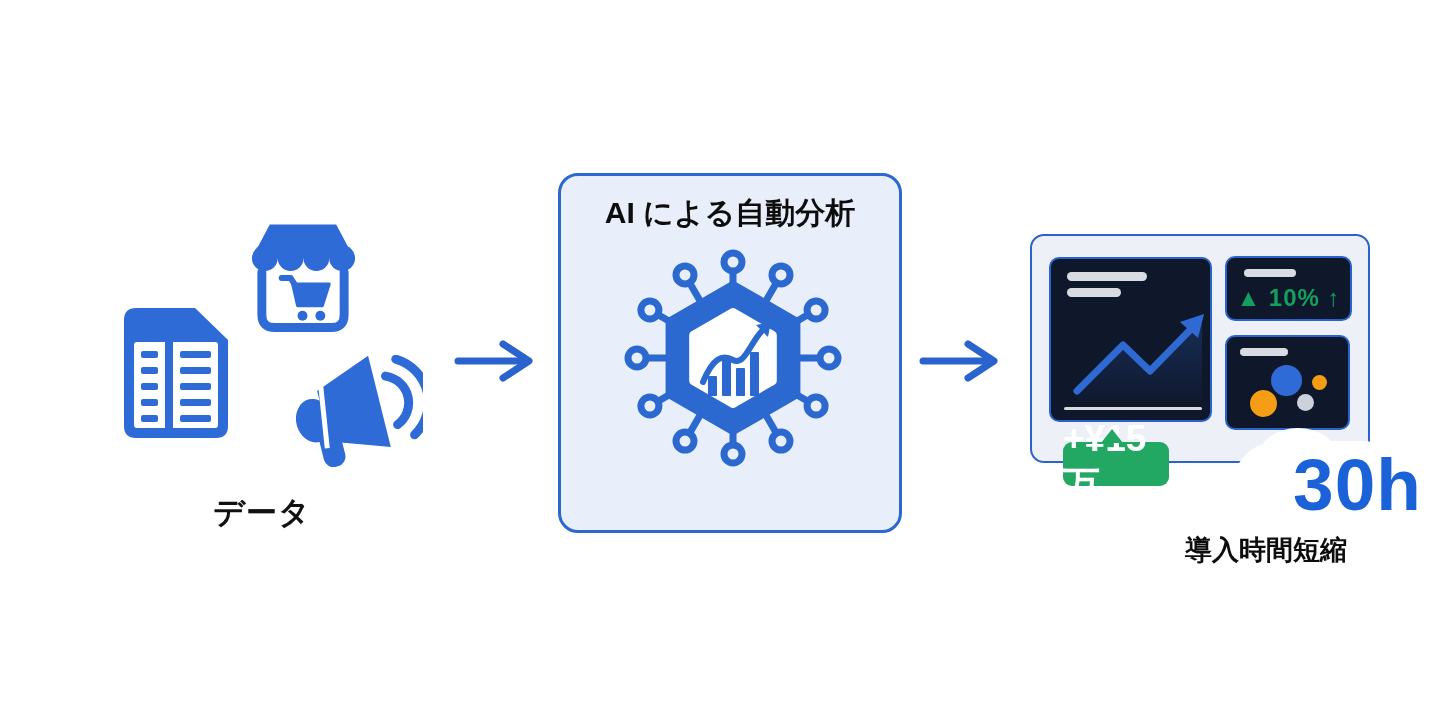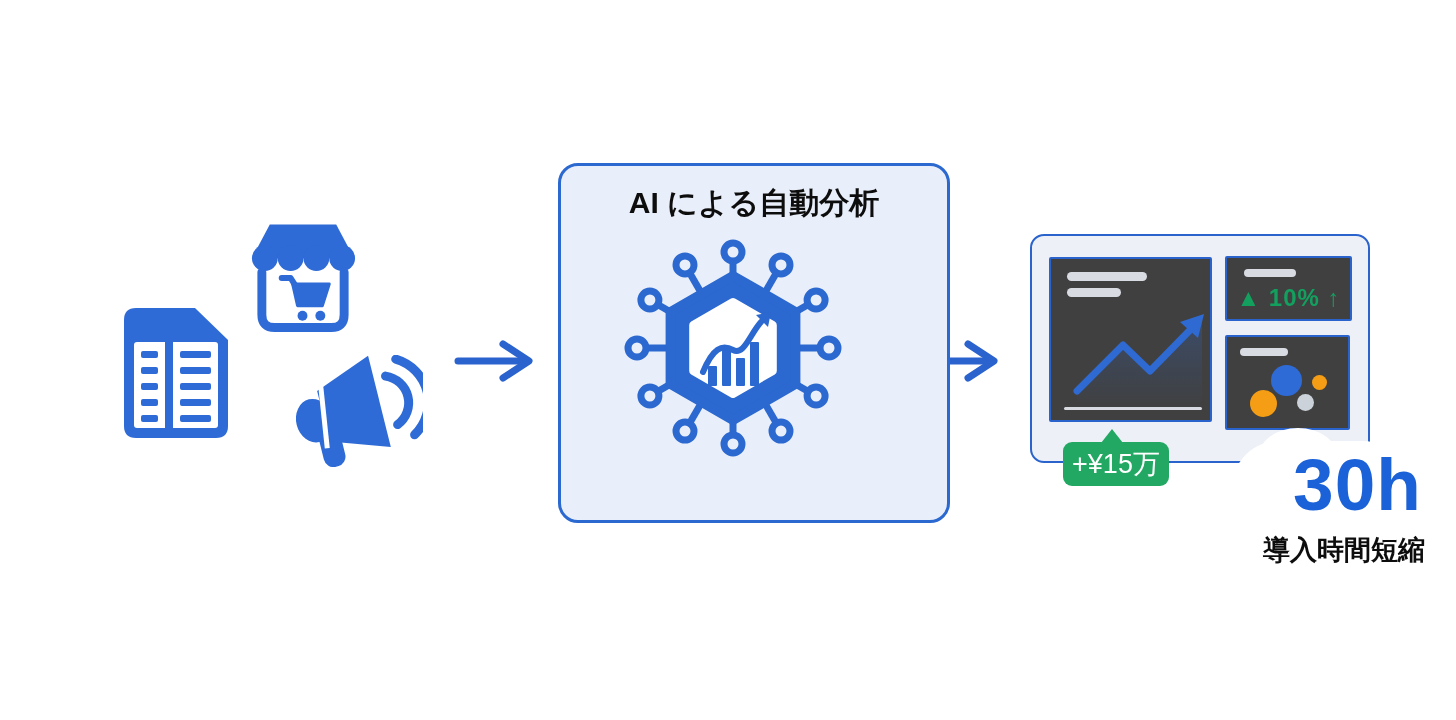--- a/index.html
+++ b/index.html
@@ -16,30 +16,30 @@
   #sources-title { left:82px; top:492px; width:360px; text-align:center;
     font-size:31px; font-weight:bold; color:#111; letter-spacing:1px; }
   #sources-subtitle { left:42px; top:532px; width:440px; text-align:center;
     font-size:26px; font-weight:bold; color:#111; }
 
   
   #arrow-1 { left:453px; top:339px; width:86px; height:44px; }
   #arrow-2 { left:918px; top:339px; width:86px; height:44px; }
 
   
-  #ai-box { left:558px; top:163px; width:392px; height:360px;
+  #ai-box { left:558px; top:173px; width:344px; height:360px;
     background:#e9effa; border:3px solid #2b68cf; border-radius:20px; }
   #ai-box-title { left:0; top:17px; width:100%; text-align:center;
     font-size:30px; font-weight:bold; color:#0d0d0d; }
   #ai-hex-icon { left:62px; top:72px; width:220px; height:220px; }
 
   
   #dashboard { left:1030px; top:234px; width:340px; height:229px;
     background:#edf1f7; border:2.5px solid #2b63cc; border-radius:14px; z-index:1; }
-  .card { position:absolute; background:#404040; border:2.5px solid #2b63cc; border-radius:2px; }
+  .card { position:absolute; background:#0f172a; border:2.5px solid #2b63cc; border-radius:10px; }
   #chart-card { left:17px; top:21px; width:163px; height:165px; }
   #kpi-card { left:193px; top:20px; width:127px; height:65px; }
   #bubble-card { left:193px; top:99px; width:125px; height:95px; }
 
   .pill { position:absolute; background:#d8dce2; border-radius:5px; height:9px; }
   #chart-pill-1 { left:16px; top:13px; width:80px; }
   #chart-pill-2 { left:16px; top:29px; width:54px; }
   #kpi-pill { left:17px; top:11px; width:52px; height:8px; }
   #bubble-pill { left:13px; top:11px; width:48px; height:8px; }
 
@@ -56,30 +56,30 @@
   #bubble-orange-sm { left:85px; top:38px; width:15px; height:15px; background:#f49d15; }
   #bubble-gray   { left:70px; top:57px; width:17px; height:17px; background:#ccd2d9; }
 
   
   #gain-badge { left:1063px; top:442px; width:106px; height:44px;
     background:#23a863; border-radius:9px; z-index:3;
     display:flex; align-items:center; justify-content:center; }
   #gain-badge::before { content:""; position:absolute; left:38px; top:-13px;
     border-left:11px solid transparent; border-right:11px solid transparent;
     border-bottom:14px solid #23a863; }
-  #gain-badge-text { font-size:27px; font-weight:normal; color:#ffffff; }
+  #gain-badge-text { font-size:37px; font-weight:bold; color:#ffffff; }
 
   
   #result-cloud { left:1232px; top:441px; width:178px; height:94px;
     background:#ffffff; border-radius:48px; z-index:2; }
   #result-cloud-bump { left:1258px; top:428px; width:80px; height:60px;
     background:#ffffff; border-radius:50%; z-index:2; }
   #result-value { left:1290px; top:443px; width:135px; text-align:center;
     font-size:73px; font-weight:bold; color:#1b62d8; z-index:4; letter-spacing:1px; }
-  #result-caption { left:1185px; top:532px; width:240px; text-align:right;
+  #result-caption { left:1185px; top:532px; width:240px; text-align:left;
     font-size:27px; font-weight:bold; color:#0d0d0d; z-index:4; }
 </style>
 </head>
 <body>
 
 <div id="stage">
 
   <div class="abs" id="icon-storefront">
     <svg viewBox="0 0 115 120" width="114" height="120">
       <g fill="#2e6bd6">
@@ -125,20 +125,21 @@
         <rect x="30" y="66" width="22" height="40" rx="10" fill="#2e6bd6"></rect>
         <ellipse cx="30" cy="56" rx="18" ry="22" fill="#2e6bd6"></ellipse>
         <polygon points="40,28 98,6 98,100 40,80" fill="#2e6bd6"></polygon>
         <line x1="45" y1="22" x2="36" y2="86" stroke="#ffffff" stroke-width="5"></line>
         <path d="M110 30 a 27 27 0 0 1 0 50" fill="none" stroke="#2e6bd6" stroke-width="9" stroke-linecap="round"></path>
         <path d="M124 16 a 45 45 0 0 1 0 78" fill="none" stroke="#2e6bd6" stroke-width="9" stroke-linecap="round"></path>
       </g>
     </svg>
   </div>
 
+  <div class="abs" id="sources-title">データ</div>
 
   <div class="abs" id="arrow-1">
     <svg viewBox="0 0 86 44" width="86" height="44">
       <line x1="5" y1="22" x2="68" y2="22" stroke="#2a63cd" stroke-width="7" stroke-linecap="round"></line>
       <polyline points="50,5 76,22 50,39" fill="none" stroke="#2a63cd" stroke-width="7" stroke-linecap="round" stroke-linejoin="round"></polyline>
     </svg>
   </div>
   <div class="abs" id="arrow-2">
     <svg viewBox="0 0 86 44" width="86" height="44">
       <line x1="5" y1="22" x2="68" y2="22" stroke="#2a63cd" stroke-width="7" stroke-linecap="round"></line>

